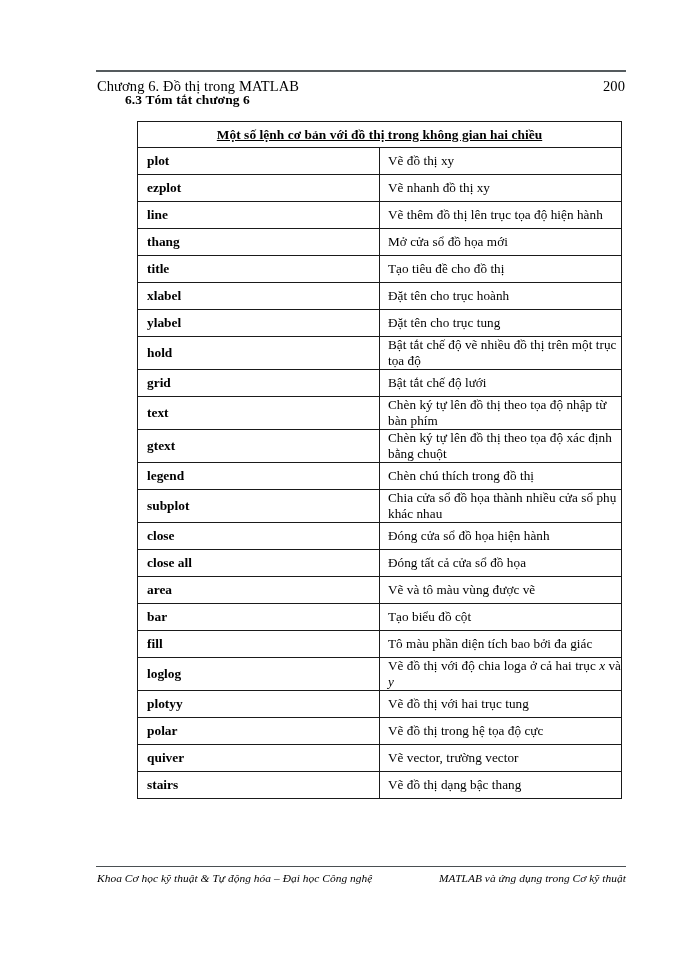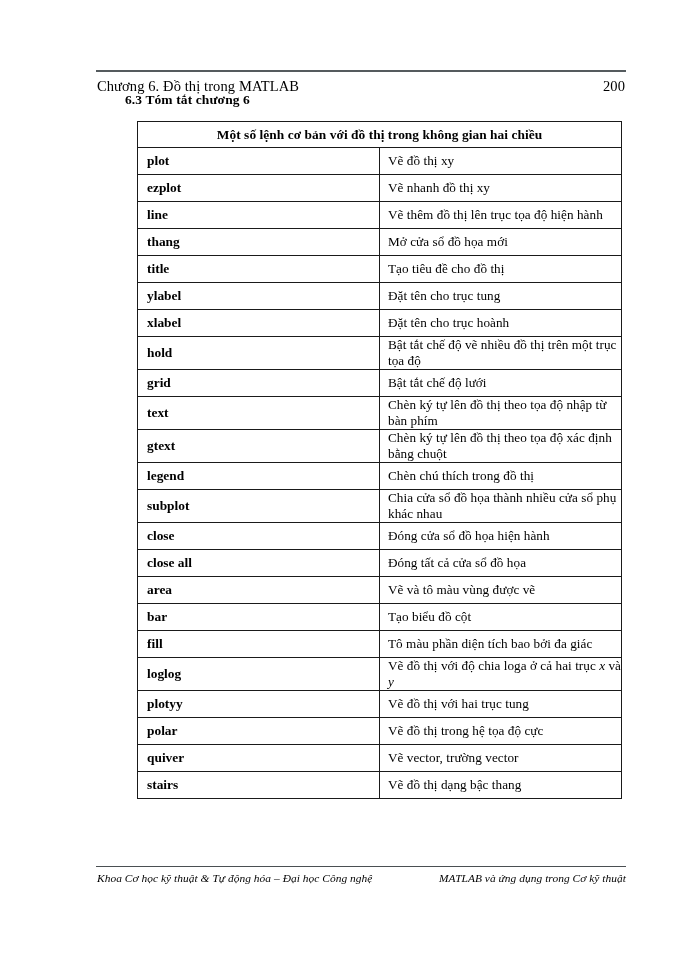--- a/index.html
+++ b/index.html
@@ -81,20 +81,21 @@
     padding: 0;
     vertical-align: middle;
   }
   table.cmd-table thead th {
     height: 25px;
     text-align: center;
     font-weight: bold;
     font-size: 13.4px;
     letter-spacing: 0.05px;
     padding: 0 4px;
+    text-decoration: underline;
   }
   table.cmd-table td.cmd-name {
     width: 100px;
     height: 26px;
     font-weight: bold;
     padding-left: 9px;
     font-size: 13.4px;
     white-space: nowrap;
   }
   table.cmd-table td.cmd-desc {
@@ -168,26 +169,26 @@
           </tr>
           <tr>
             <td class="cmd-name">thang</td>
             <td class="cmd-desc">Mở cửa sổ đồ họa mới</td>
           </tr>
           <tr>
             <td class="cmd-name">title</td>
             <td class="cmd-desc">Tạo tiêu đề cho đồ thị</td>
           </tr>
           <tr>
+            <td class="cmd-name">xlabel</td>
+            <td class="cmd-desc">Đặt tên cho trục hoành</td>
+          </tr>
+          <tr>
             <td class="cmd-name">ylabel</td>
             <td class="cmd-desc">Đặt tên cho trục tung</td>
-          </tr>
-          <tr>
-            <td class="cmd-name">xlabel</td>
-            <td class="cmd-desc">Đặt tên cho trục hoành</td>
           </tr>
           <tr>
             <td class="cmd-name">hold</td>
             <td class="cmd-desc">Bật tắt chế độ vẽ nhiều đồ thị trên một trục tọa độ</td>
           </tr>
           <tr>
             <td class="cmd-name">grid</td>
             <td class="cmd-desc">Bật tắt chế độ lưới</td>
           </tr>
           <tr>

